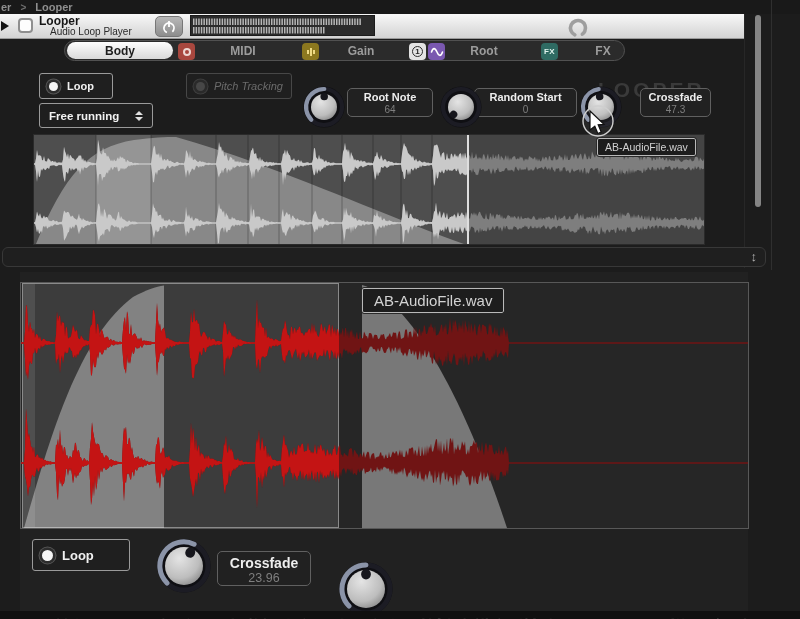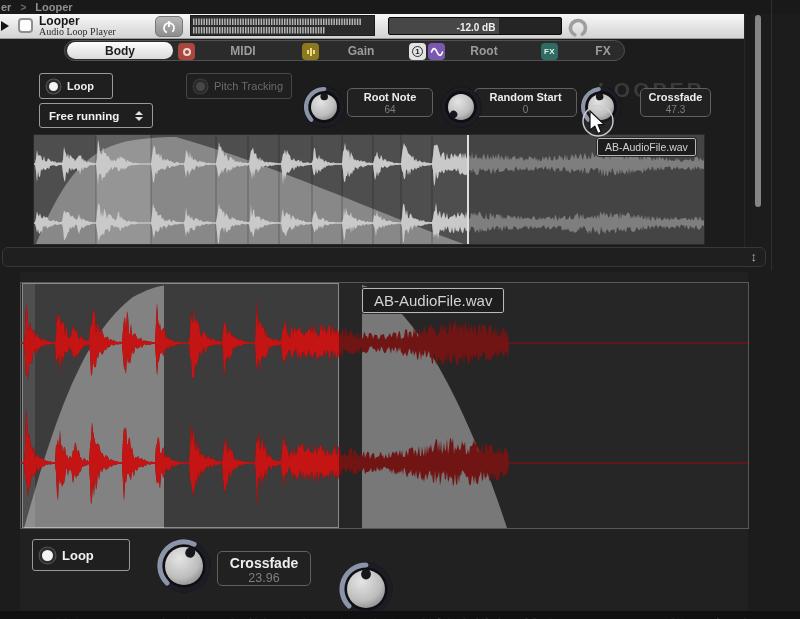--- a/index.html
+++ b/index.html
@@ -12,21 +12,21 @@
     font-size:11px;font-weight:700;display:flex;align-items:center;gap:9px;padding-left:1px;}
   .breadcrumb .sep{color:#6f6f6f;font-size:10px;}
 
   
   .hdr{left:0;top:14px;width:745px;height:25px;background:linear-gradient(#f8f8f8,#d3d3d3);
     border-bottom:1px solid #9a9a9a;}
   .hdr-tri{left:1px;top:21px;width:0;height:0;border-left:8px solid #141414;
     border-top:5px solid transparent;border-bottom:5px solid transparent;}
   .hdr-cb{left:18px;top:18px;width:15px;height:15px;background:#fdfdfd;border:2px solid #8f8f8f;border-radius:4px;}
   .hdr-title{left:39px;top:15px;font-size:12px;font-weight:700;color:#161616;line-height:12px;}
-  .hdr-sub{left:39px;top:27px;font-size:10px;color:#2a2a2a;line-height:10px;font-family:Liberation Serif, serif;}
+  .hdr-sub{left:50px;top:27px;font-size:10px;color:#2a2a2a;line-height:10px;}
   .power{left:155px;top:16px;width:28px;height:21px;border-radius:5px;
     background:linear-gradient(#b8b8b8,#8d8d8d);border:1px solid #777;display:flex;align-items:center;justify-content:center;}
   .meter{left:190px;top:15px;width:185px;height:21px;background:#2b2b2b;border:1px solid #1c1c1c;}
   .gain-slider{left:388px;top:17px;width:174px;height:18px;background:#242424;border:1px solid #0c0c0c;
     border-radius:2px;overflow:hidden;}
   .gain-fill{left:0;top:0;height:18px;width:64%;background:#474747;}
   .gain-text{left:0;top:0;width:174px;height:18px;display:flex;align-items:center;justify-content:center;
     color:#f0f0f0;font-size:10px;font-weight:700;}
   .loopring{left:567px;top:17px;width:22px;height:22px;}
 
@@ -223,24 +223,20 @@
         <rect x="150.19999999999985" y="2.5" width="1.5" height="6.5" fill="#b6b6b6"></rect>
         <rect x="152.79999999999984" y="2.5" width="1.5" height="6.5" fill="#b6b6b6"></rect>
         <rect x="155.39999999999984" y="2.5" width="1.5" height="6.5" fill="#b6b6b6"></rect>
         <rect x="157.99999999999983" y="2.5" width="1.5" height="6.5" fill="#b6b6b6"></rect>
         <rect x="160.59999999999982" y="2.5" width="1.5" height="6.5" fill="#b6b6b6"></rect>
         <rect x="163.19999999999982" y="2.5" width="1.5" height="6.5" fill="#b6b6b6"></rect>
         <rect x="165.7999999999998" y="2.5" width="1.5" height="6.5" fill="#b6b6b6"></rect>
         <rect x="168.3999999999998" y="2.5" width="1.5" height="6.5" fill="#b6b6b6"></rect>
       </svg>
   </div>
-  <div class="abs gain-slider">
-    <div class="abs gain-fill"></div>
-    <div class="abs gain-text">-12.0 dB</div>
-  </div>
   <div class="abs loopring">
     <svg width="22" height="22" viewBox="0 0 22 22">
       <circle cx="11" cy="11" r="7.5" fill="none" stroke="#9e9e9e" stroke-width="3.6" stroke-dasharray="39 8" stroke-linecap="round" transform="rotate(115 11 11)"></circle>
     </svg>
   </div>
   <div class="abs vscroll"></div>
   <div class="abs vline1"></div>
   <div class="abs vline2"></div>
 
   <div class="abs tabbar">
@@ -276,21 +272,21 @@
     <span class="led on"></span>
     <span>Loop</span>
   </div>
   <div class="abs dropdown" style="left:39px;top:103px;width:114px;height:25px;">
     <span>Free running</span>
     <span class="dd-arrows">
         <b class="up"></b>
         <b class="dn"></b>
       </span>
   </div>
-  <div class="abs ctl-btn dis" style="left:186px;top:73px;width:106px;height:26px;">
+  <div class="abs ctl-btn dis" style="left:186px;top:73px;width:106px;height:26px;font-style:italic;">
     <span class="led off"></span>
     <span>Pitch Tracking</span>
   </div>
 
   <div class="abs watermark">LOOPER</div>
 
   <div class="abs knob" style="left:303px;top:86px;"><svg width="42" height="42" viewBox="0 0 42 42">
     <defs>
           <radialGradient id="kg0" cx="38%" cy="30%" r="75%">
       <stop offset="0%" stop-color="#e4e4e4"></stop>

